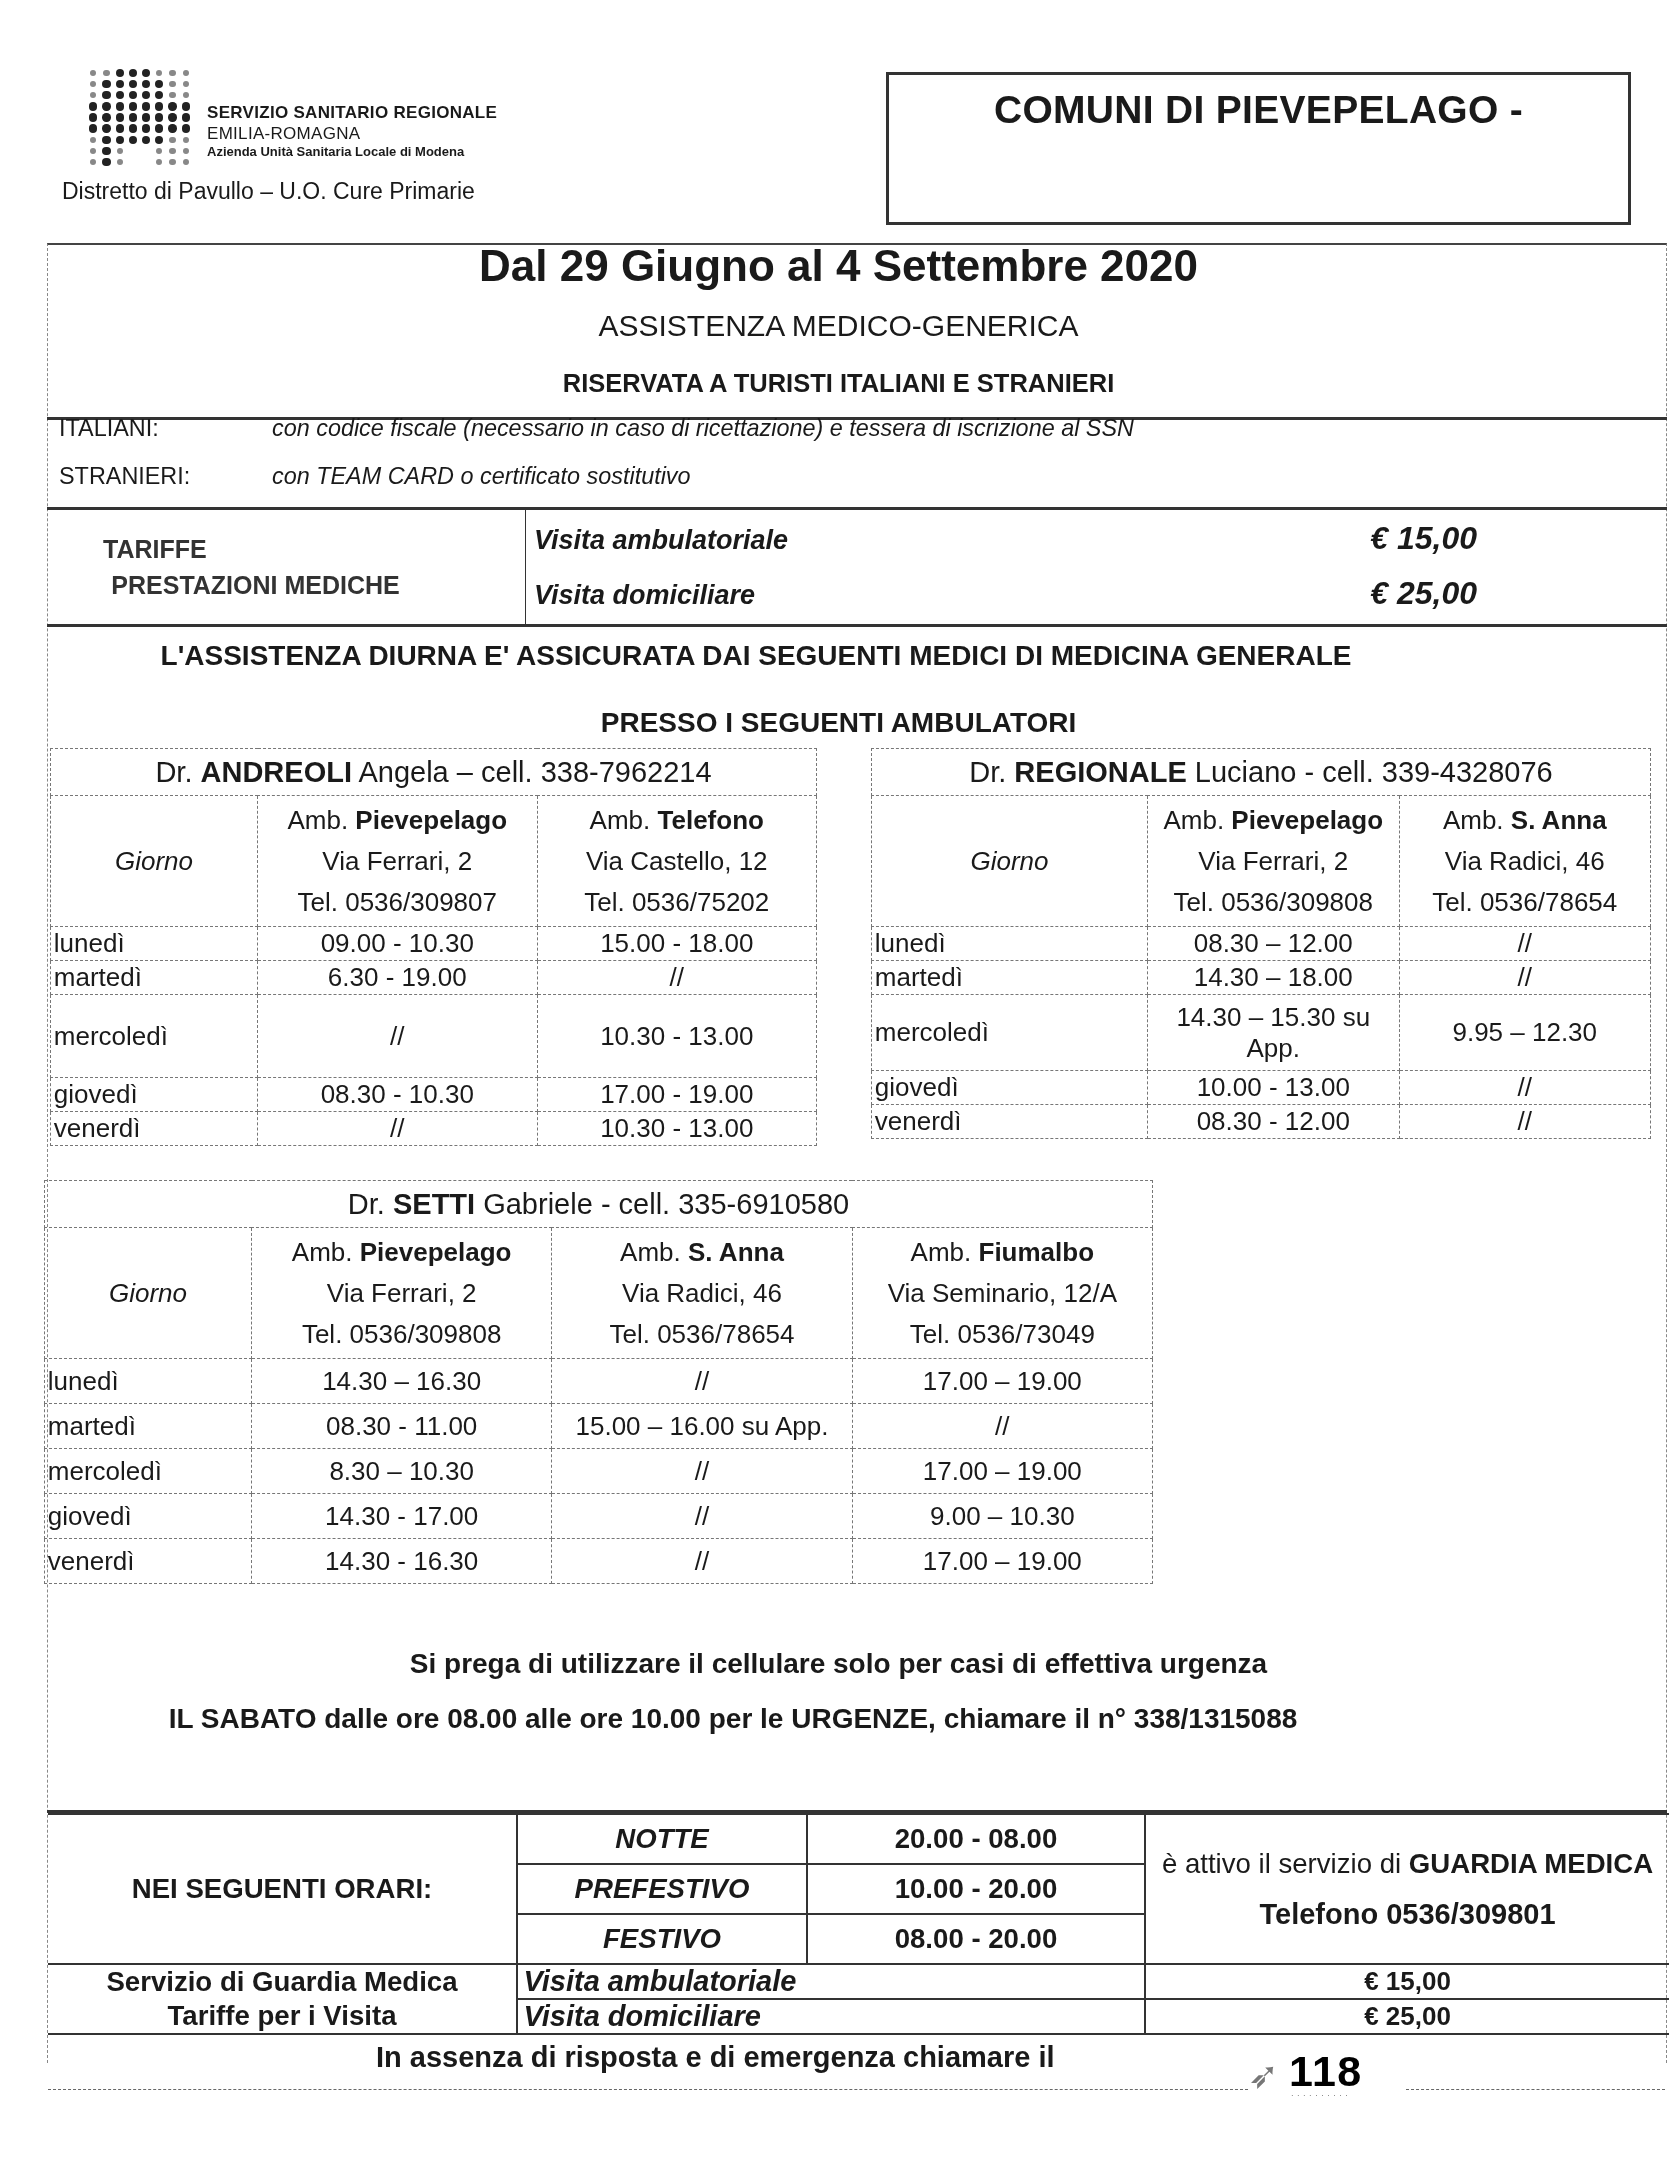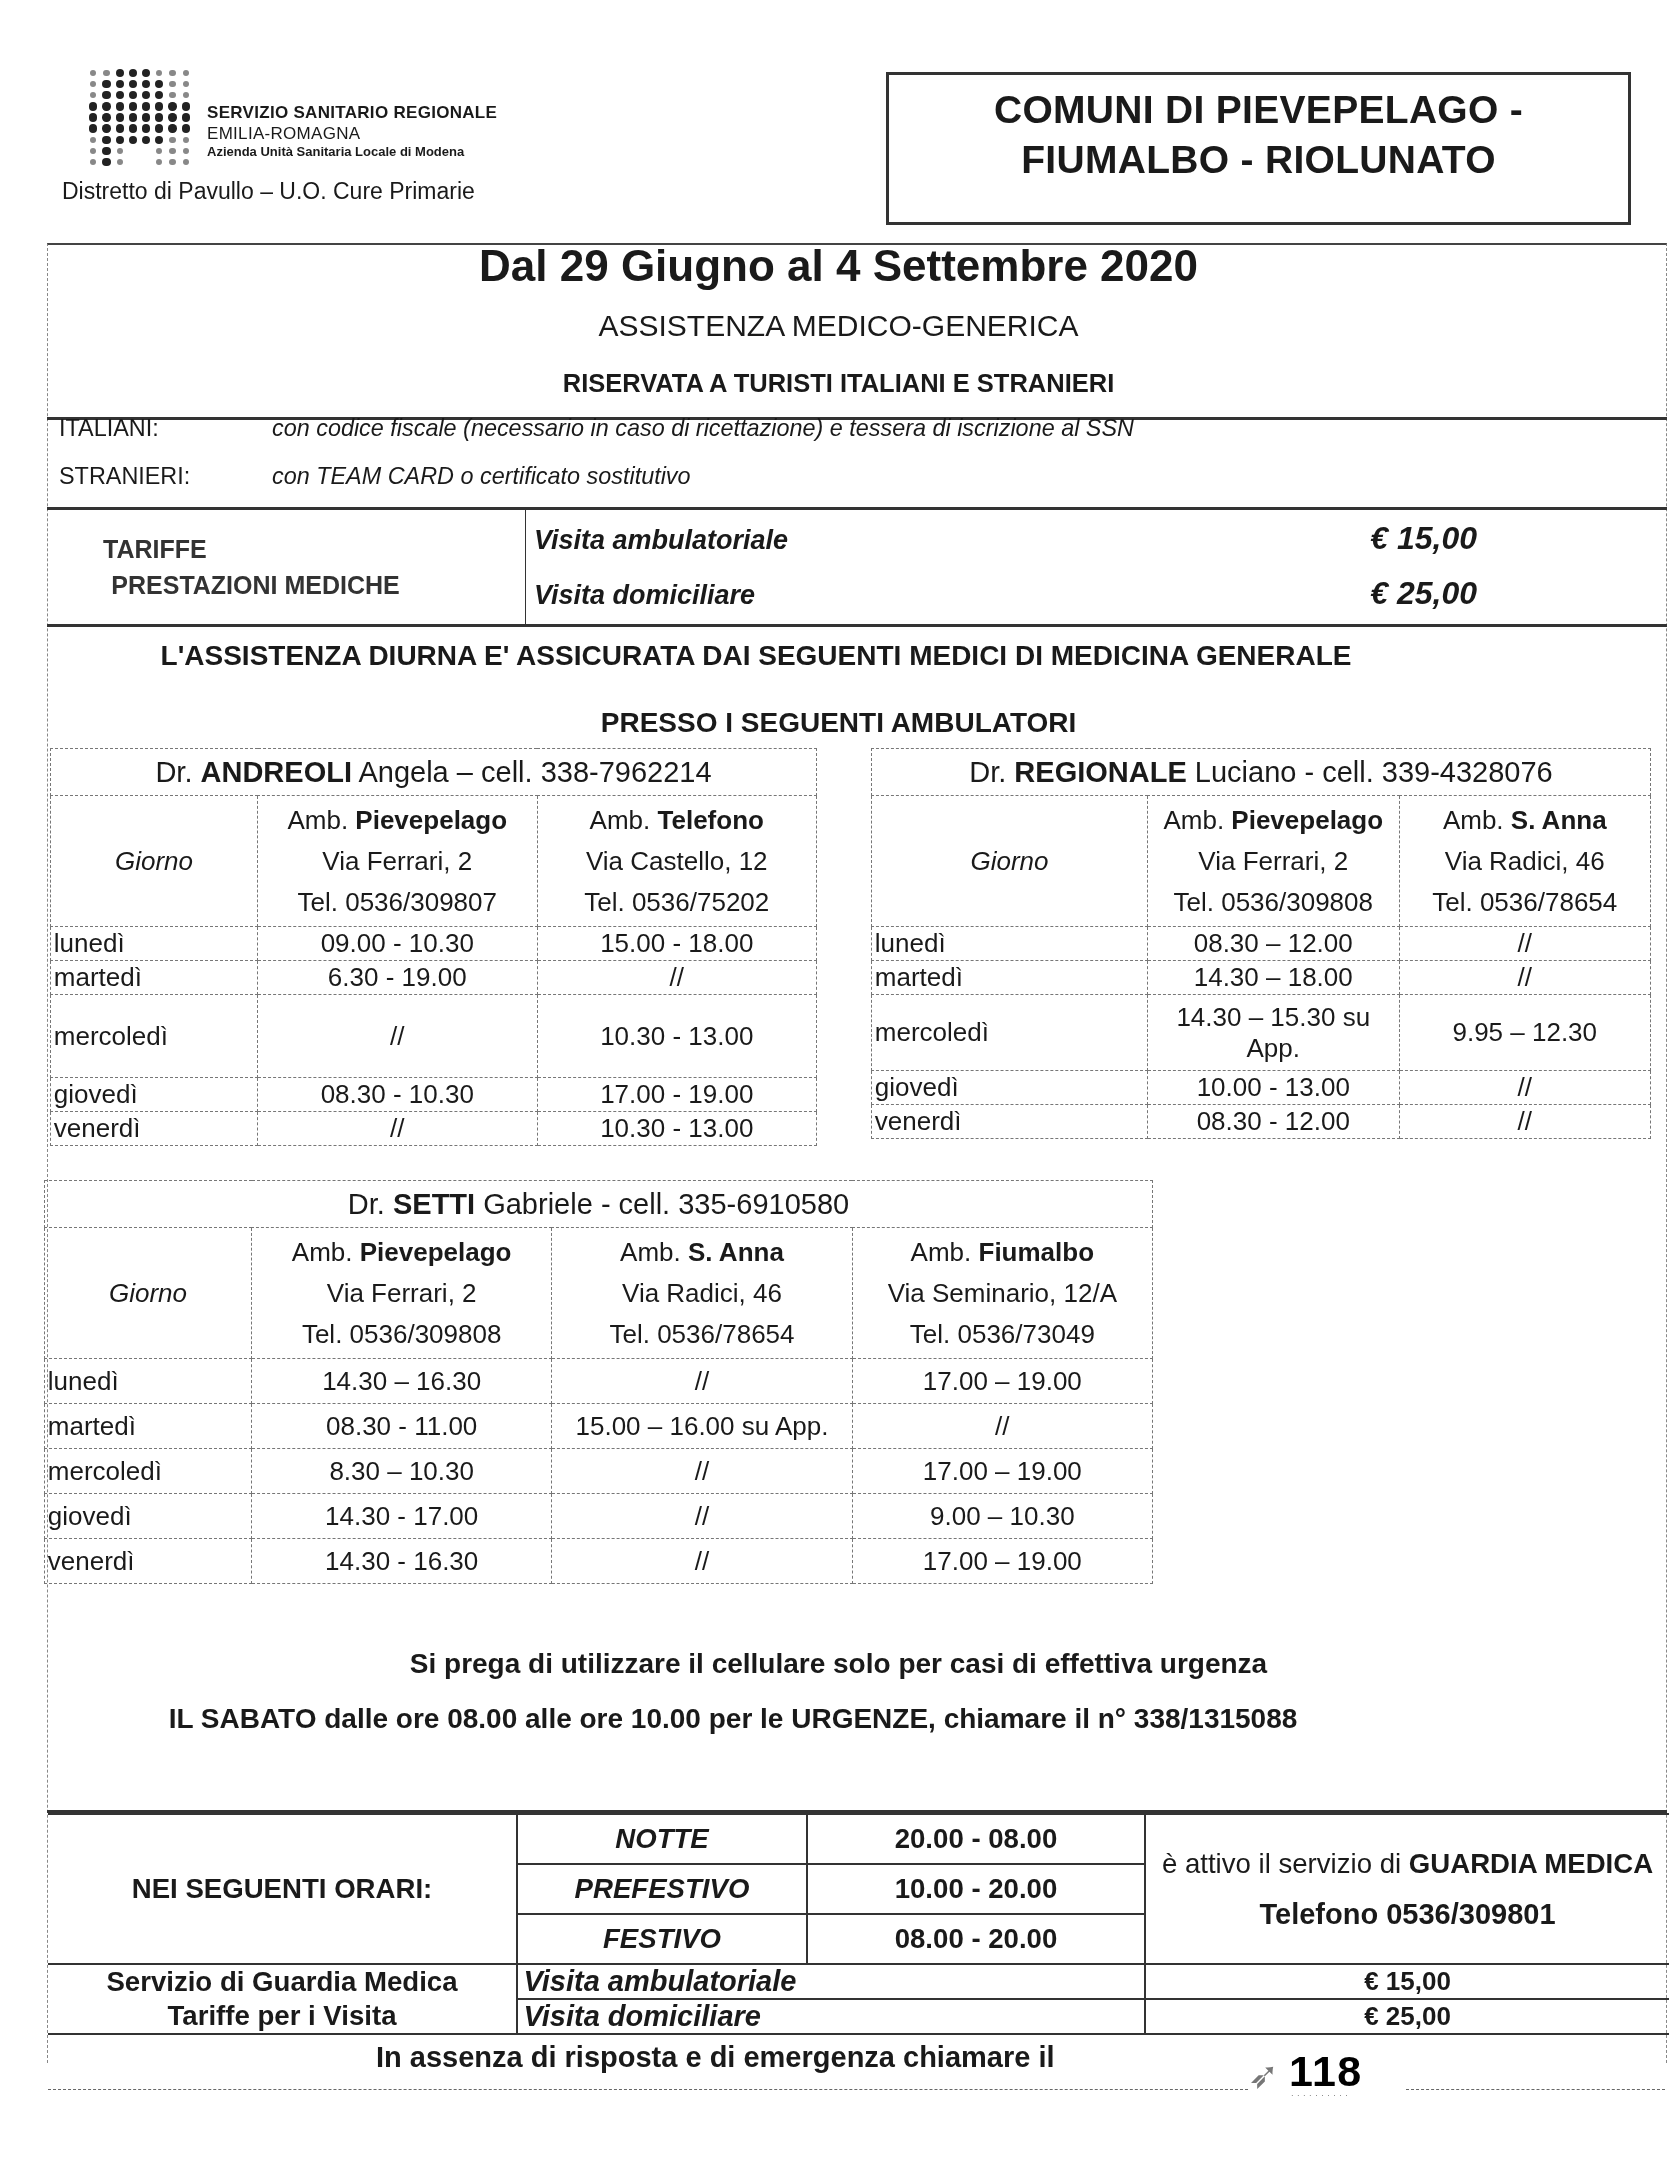--- a/index.html
+++ b/index.html
@@ -161,21 +161,20 @@
   </div>
 <div class="org">
   <div class="o1">SERVIZIO SANITARIO REGIONALE</div>
   <div class="o2">EMILIA-ROMAGNA</div>
   <div class="o3">Azienda Unità Sanitaria Locale di Modena</div>
 </div>
 <div class="district">Distretto di Pavullo – U.O. Cure Primarie</div>
 
 <div class="comuni-box">
   <div>COMUNI DI PIEVEPELAGO -</div>
-  <div>FIUMALBO - RIOLUNATO</div>
 </div>
 
 <div class="frame"></div>
 
 <div class="date-title">Dal 29 Giugno al 4 Settembre 2020</div>
 <div class="assist">ASSISTENZA MEDICO-GENERICA</div>
 <div class="riserv">RISERVATA  A TURISTI ITALIANI E STRANIERI</div>
 
 <div class="hr" style="top:417px;"></div>
 

